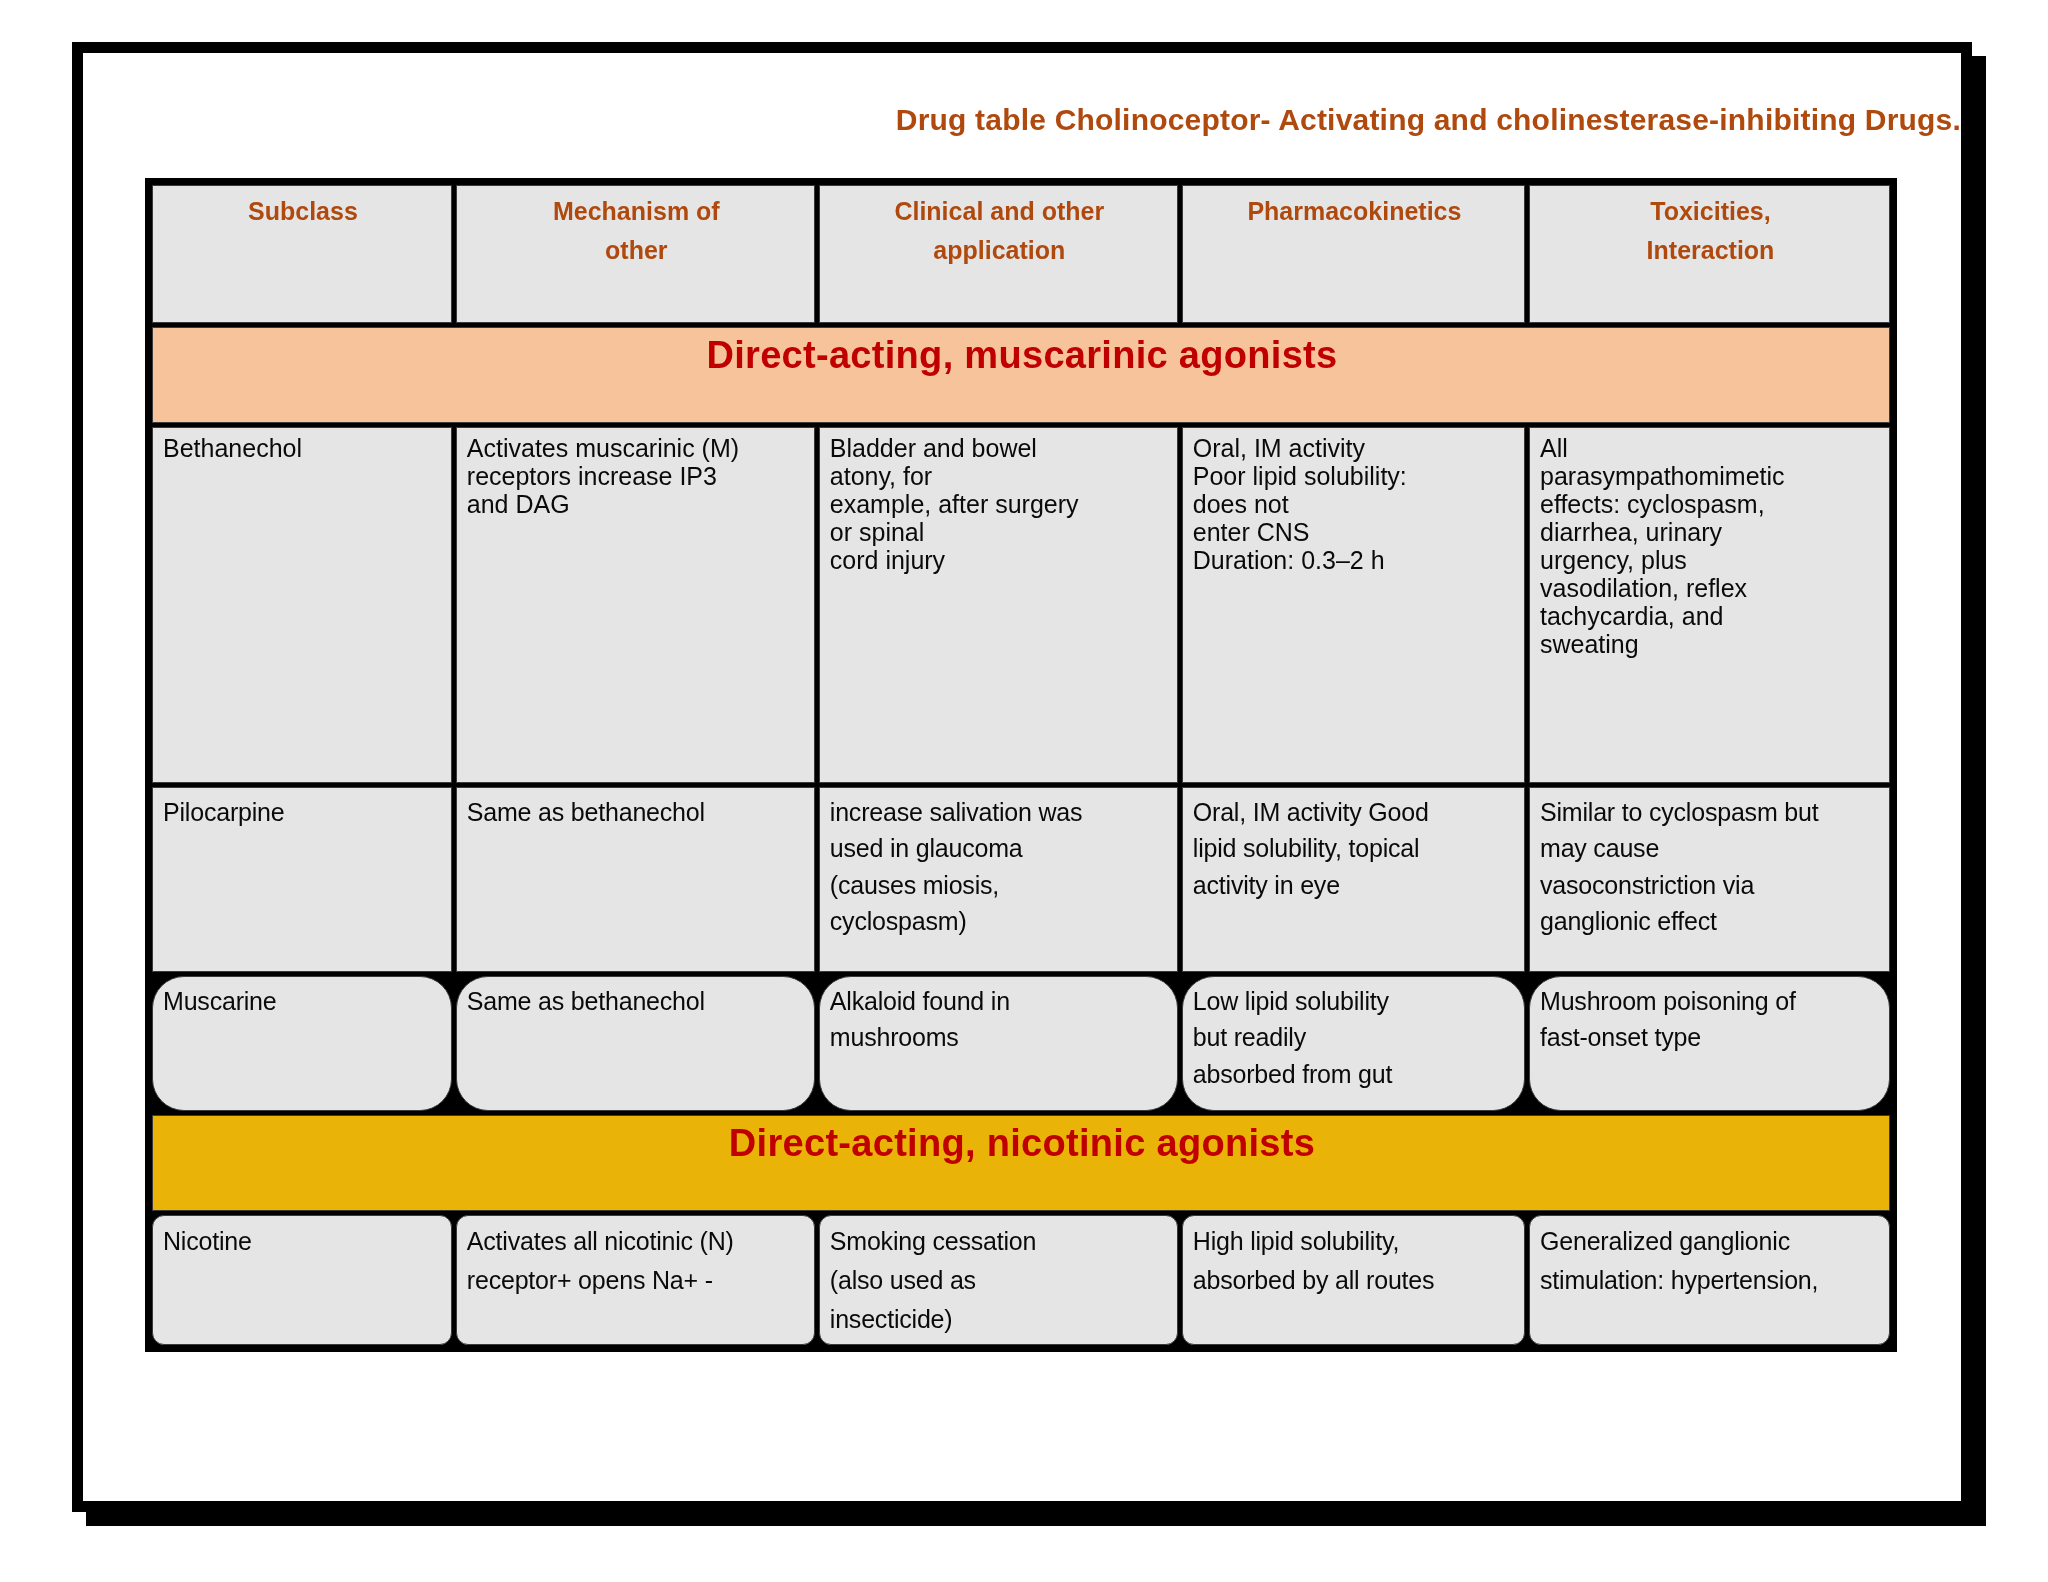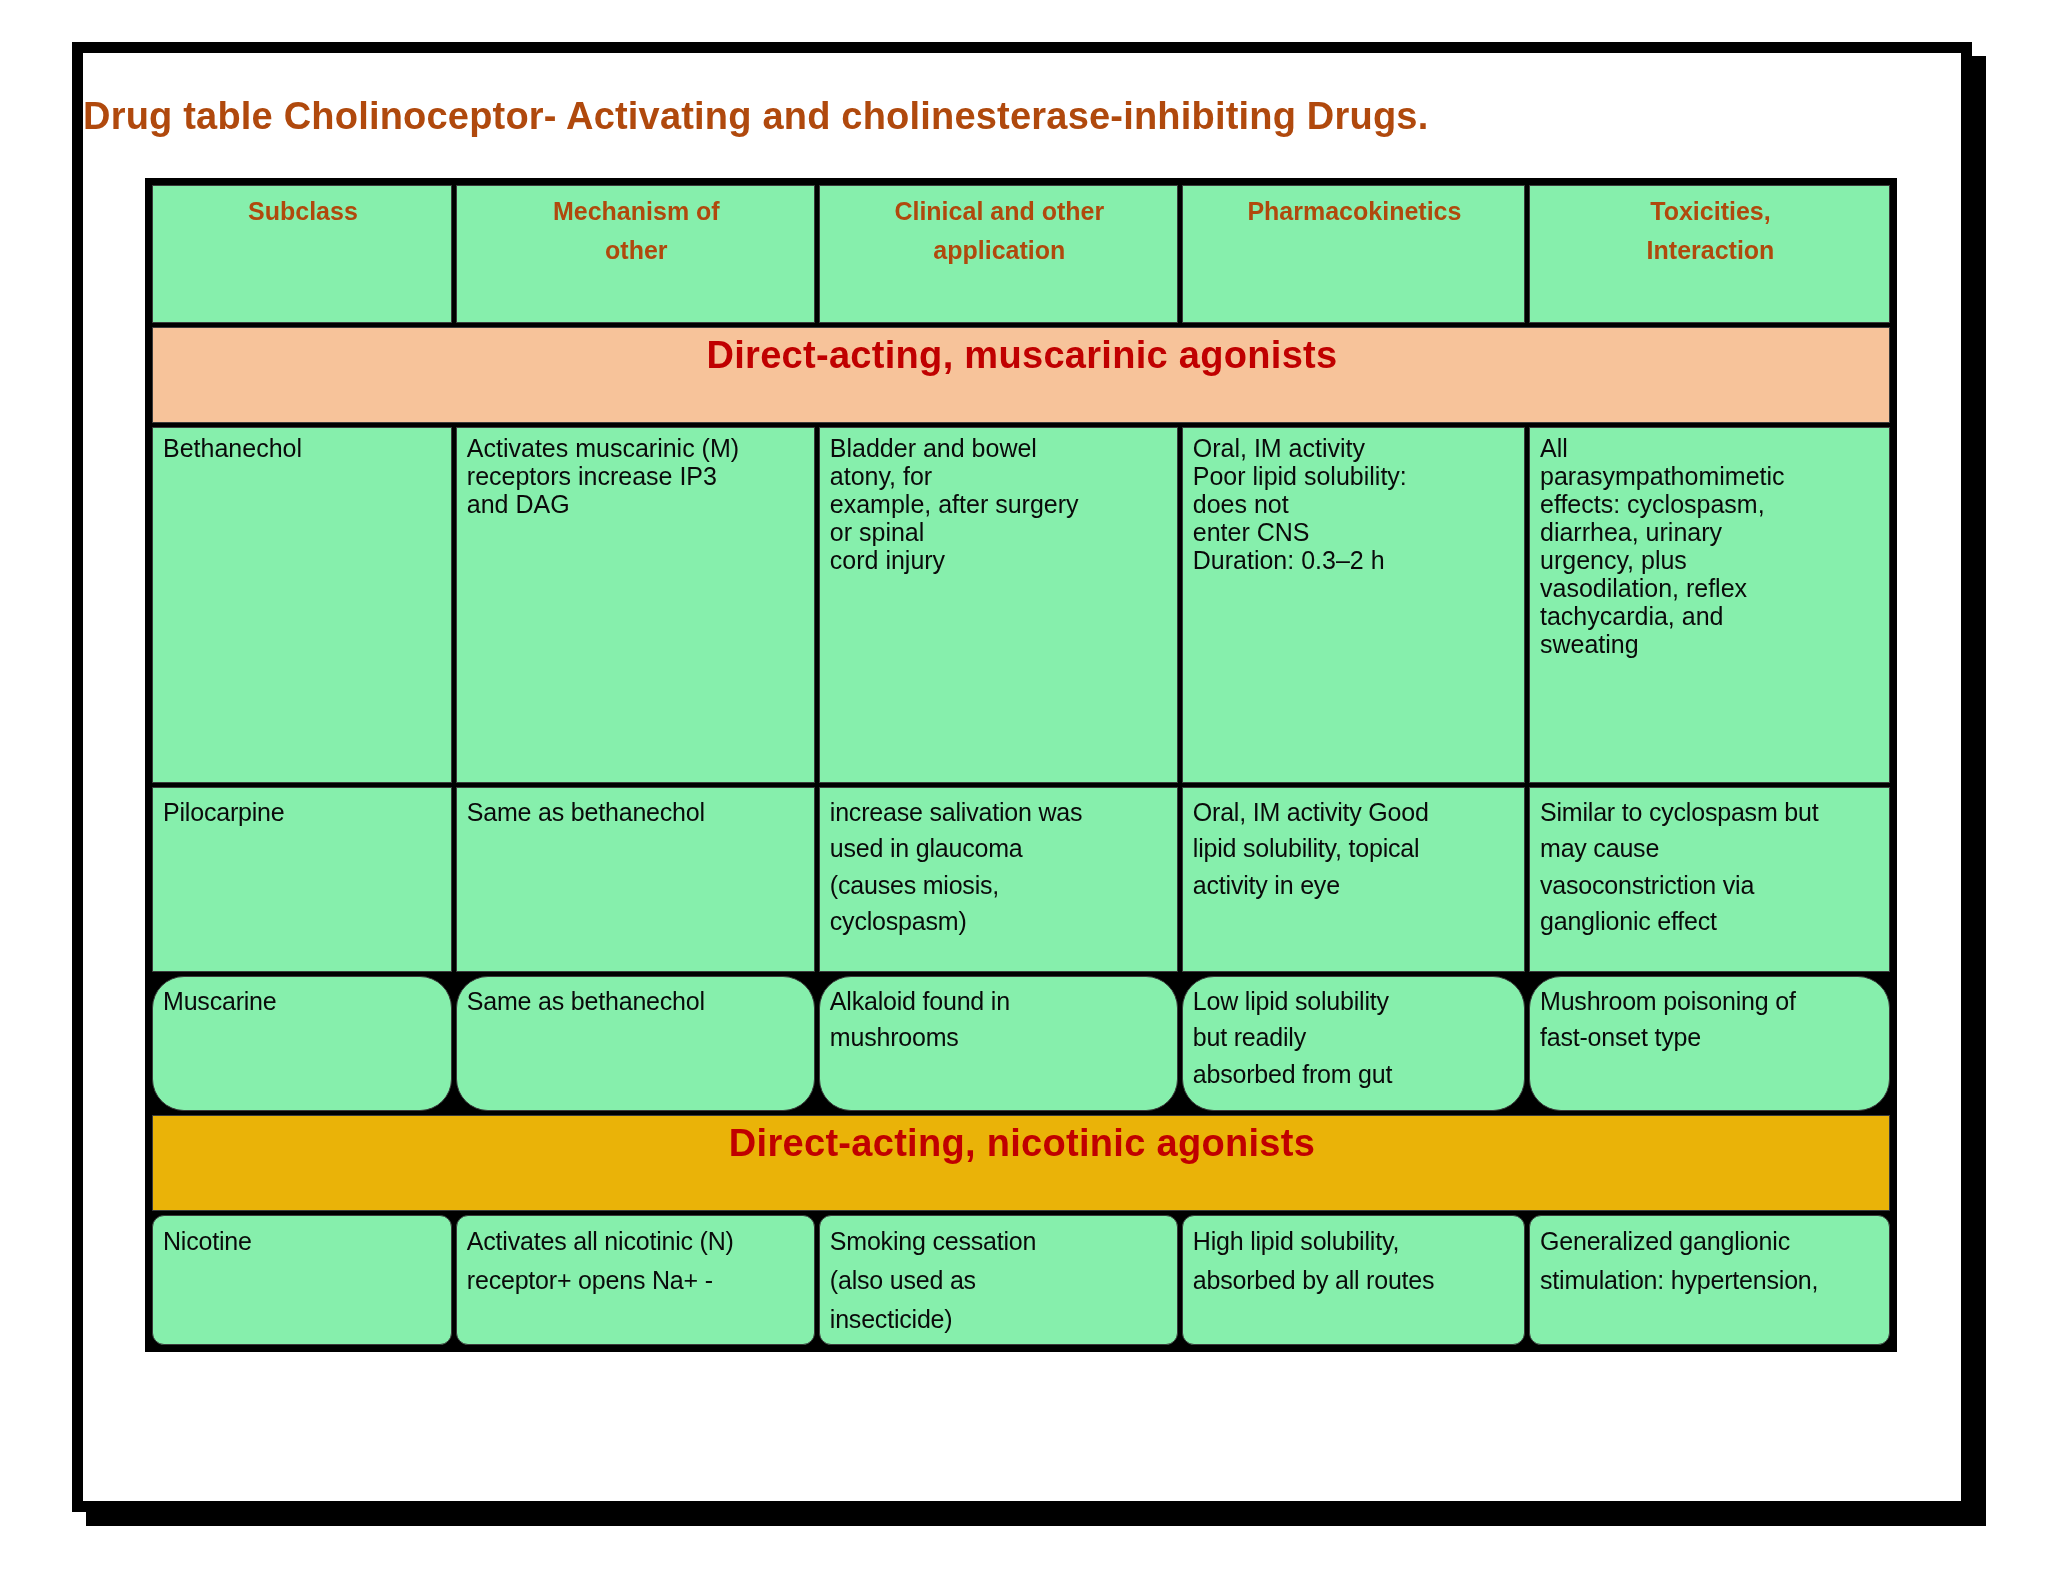--- a/index.html
+++ b/index.html
@@ -42,24 +42,24 @@
     background: #ffffff;
     border: 3px solid #000000;
     box-sizing: border-box;
   }
 
   
   .deck-title {
     position: absolute;
     left: 0;
     right: 0;
-    top: 42px;
-    text-align: left;
+    top: 50px;
+    text-align: right;
     color: #B0490D;
-    font-size: 38px;
+    font-size: 30px;
     font-weight: bold;
     letter-spacing: 0.2px;
     font-family: "Liberation Sans", sans-serif;
   }
 
   
   .tbl-wrap {
     position: absolute;
     left: 62px;
     top: 125px;
@@ -71,21 +71,21 @@
   table.drug {
     border-collapse: separate;
     border-spacing: 4px 4px;
     width: 100%;
     table-layout: fixed;
     background: #000000;
   }
   table.drug td {
     vertical-align: top;
     box-sizing: border-box;
-    background: #86efac;
+    background: #e5e5e5;
     border: 1px solid #3a3a3a;
     padding: 6px 8px 6px 10px;
   }
 
   
   col.c1 { width: 15.2%; }
   col.c2 { width: 18.2%; }
   col.c3 { width: 18.2%; }
   col.c4 { width: 17.4%; }
   col.c5 { width: 18.3%; }

